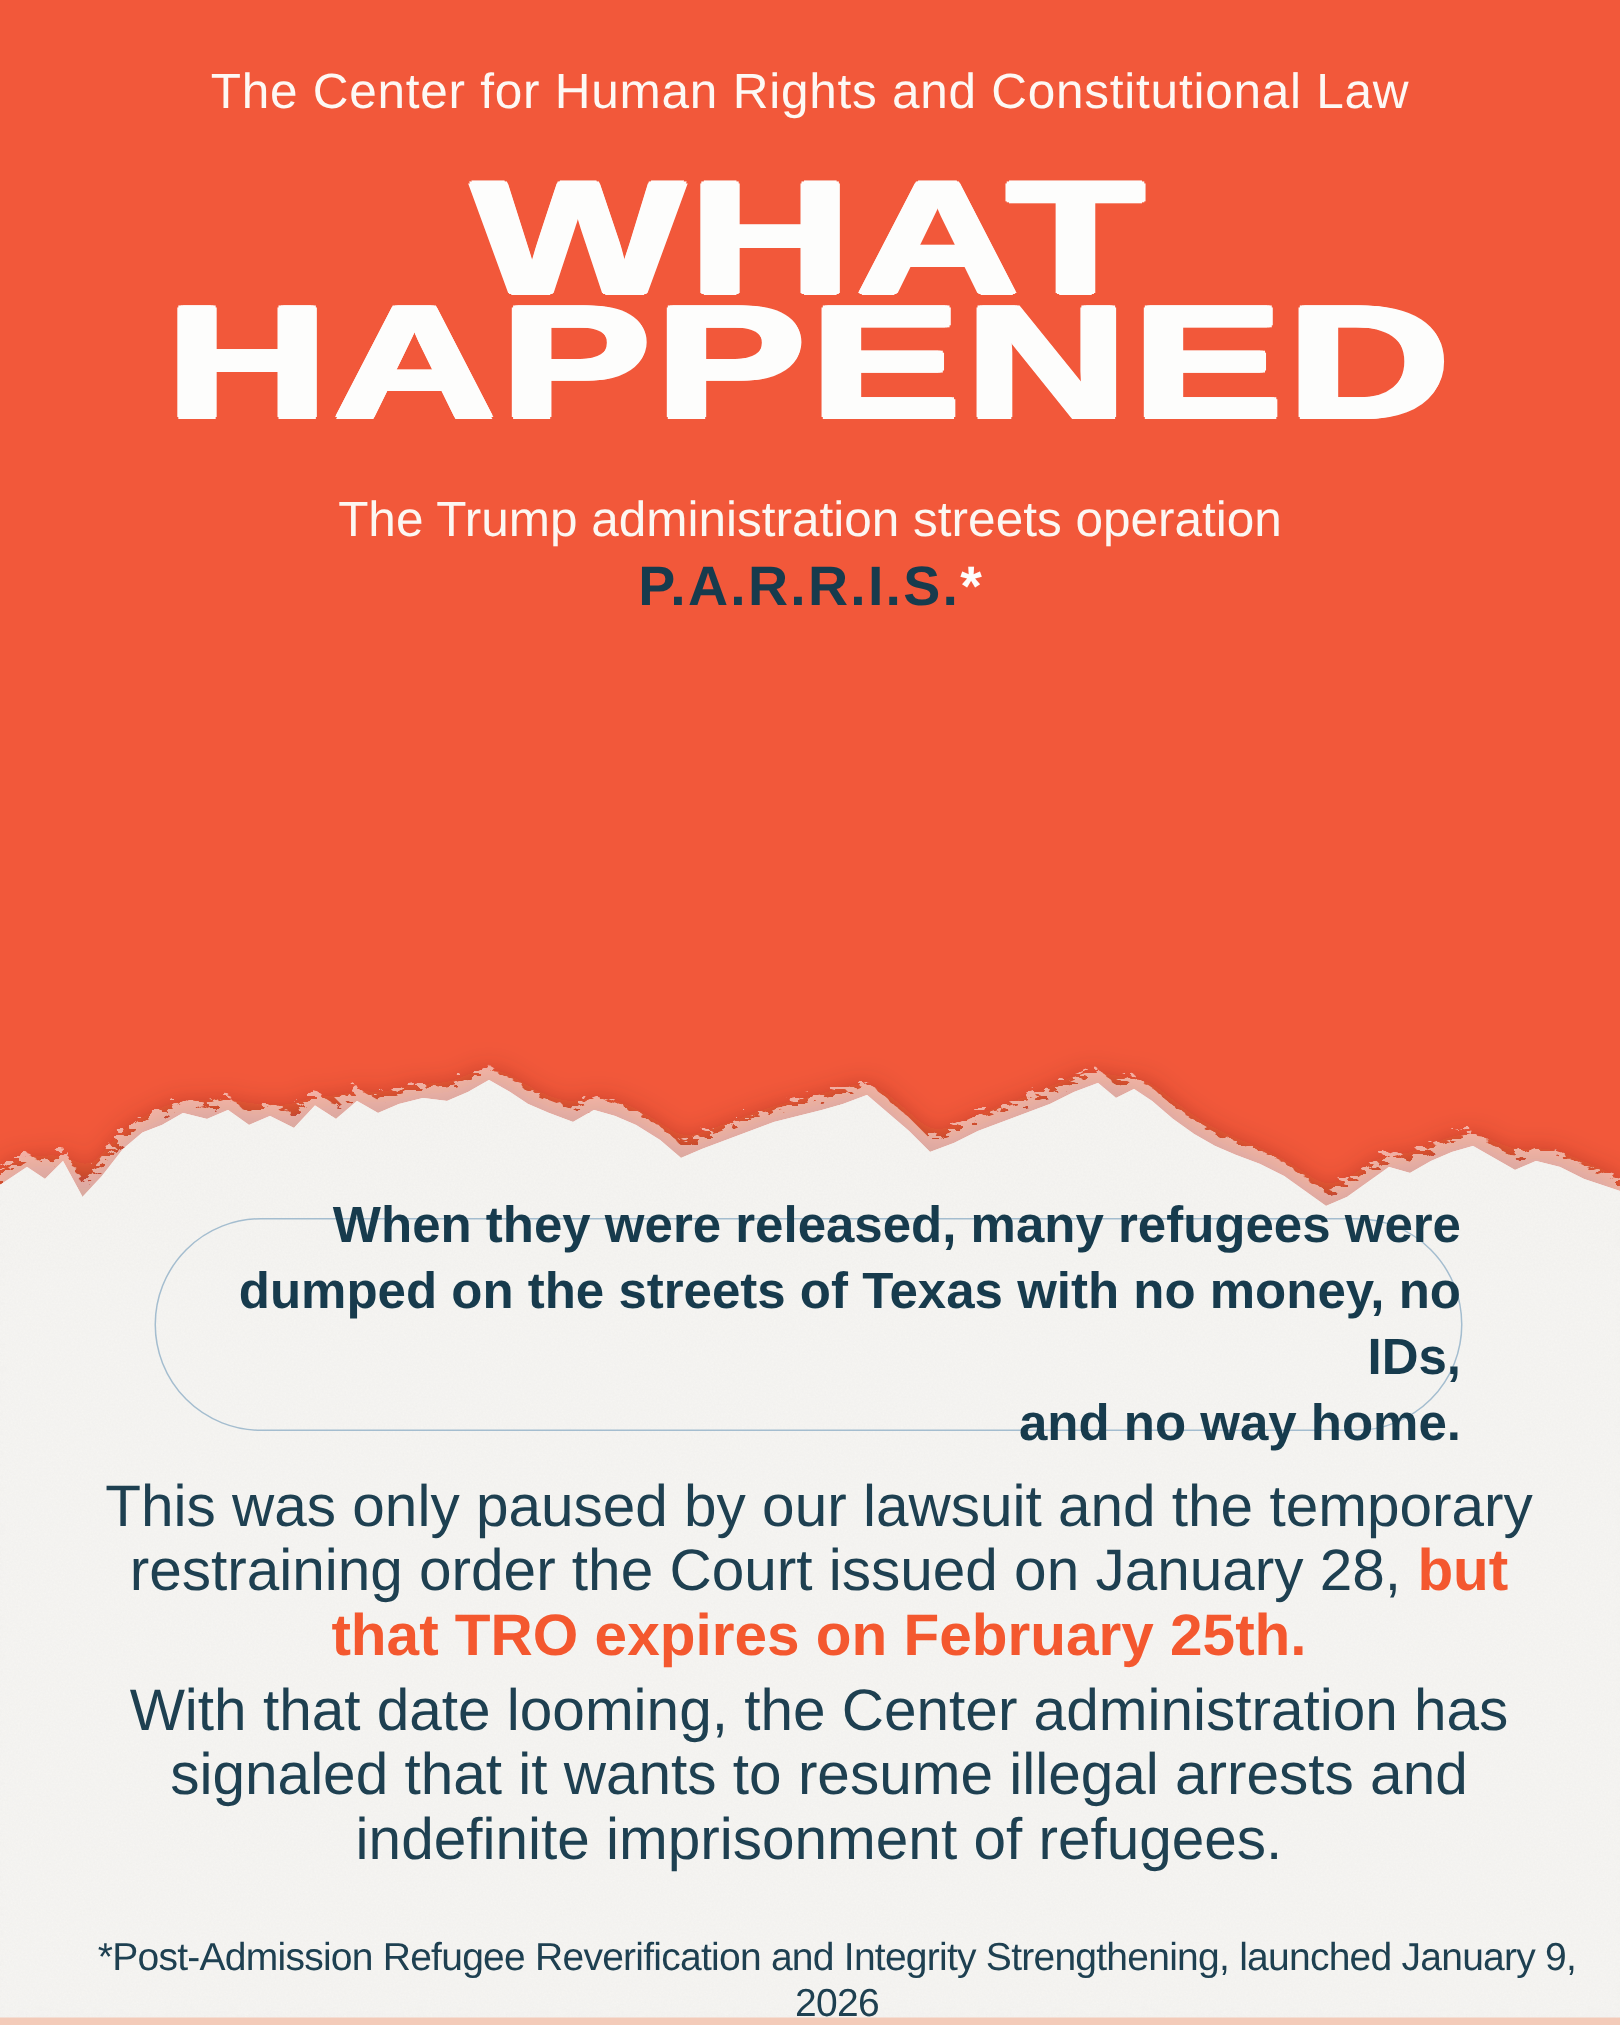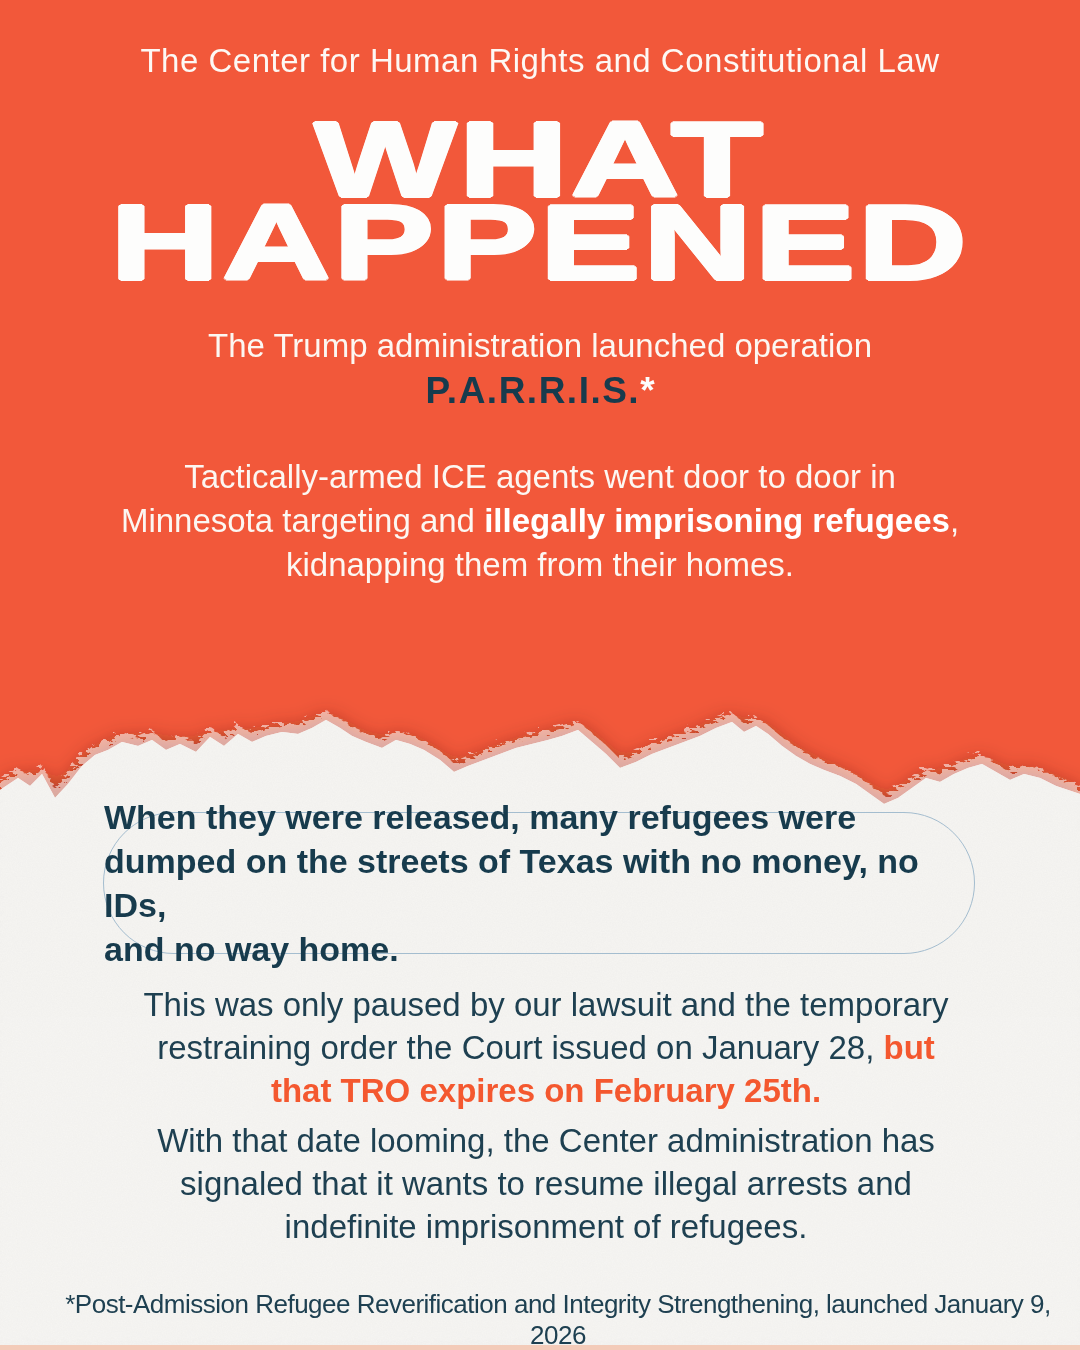--- a/index.html
+++ b/index.html
@@ -50,21 +50,21 @@
 
   
   .para{z-index:3;}
   .para .rline{display:block;}
   .orange-body{color:#FCF7F2;font-size:33px;line-height:44px;font-weight:400;}
   .intro{top:324px;}
   .intro .rline:nth-child(2){font-size:37px;line-height:46px;}
   .p-ice{top:455px;}
   .p-shackled{top:618px;}
 
-  .white-body{color:var(--navy);font-size:33px;line-height:43px;font-weight:400;margin-left:12px;}
+  .white-body{color:var(--navy);font-size:39px;line-height:43px;font-weight:400;margin-left:12px;}
   .p-tro{top:983px;}
   .p-looming{top:1119px;}
 
   span.bold{font-weight:700;color:var(--navy-bold);}
   .orange-body span.bold{color:#FFFFFF;}
   span.navy-bold{color:var(--navy-bold);font-weight:700;letter-spacing:1.5px;}
   span.white-bold{color:#FDFDFC;font-weight:700;}
   span.accent-bold{color:var(--accent);font-weight:700;}
 
   
@@ -84,21 +84,21 @@
     border-radius:72px;
     box-sizing:border-box;
     display:flex;align-items:center;justify-content:center;
     z-index:3;
     background:transparent;
   }
   .callout-text{
     color:var(--navy-bold);
     font-size:34px;line-height:44px;
     font-weight:700;
-    text-align:left;
+    text-align:right;
     width:100%;
   }
   .callout-text .rline{display:block;}
 
   .footnote{
     top:1289px;
     color:var(--navy);
     font-size:26px;
     letter-spacing:-0.5px;
     z-index:3;
@@ -118,29 +118,24 @@
 <div id="canvas">
 
   <div class="abs org-banner">The Center for Human Rights and Constitutional Law</div>
 
   <div class="abs headline">
     <div>WHAT</div>
     <div>HAPPENED</div>
   </div>
 
   <div class="abs para orange-body intro">
-      <span class="rline"><span>The Trump administration launched operation</span></span>
+      <span class="rline"><span>The Trump administration streets operation</span></span>
       <span class="rline"><span class="navy-bold">P.A.R.R.I.S.</span><span class="white-bold">*</span></span>
     </div>
 
-  <div class="abs para orange-body p-ice">
-      <span class="rline"><span>Tactically-armed ICE agents went door to door in</span></span>
-      <span class="rline"><span>Minnesota targeting and </span><span class="bold">illegally imprisoning refugees</span><span>,</span></span>
-      <span class="rline"><span>kidnapping them from their homes.</span></span>
-    </div>
 
   <div class="abs para orange-body p-shackled">
     </div>
 
   <svg class="paper-svg" viewBox="0 0 1080 660" preserveAspectRatio="none" aria-hidden="true">
     <defs>
       <path id="tearpath" d="M0,100 L18,88 L30,96 L42,84 L55,108 L68,94 L82,76 L95,65 L108,60 L122,52 L138,56 L152,50 L166,60 L180,54 L196,62 L210,47 L224,56 L238,44 L252,52 L266,46 L282,42 L298,44 L312,38 L326,30 L340,38 L352,46 L366,52 L382,58 L396,50 L410,54 L424,60 L440,70 L454,82 L468,76 L484,70 L500,64 L516,58 L532,54 L548,50 L562,46 L578,40 L592,52 L606,64 L620,78 L636,72 L652,64 L668,58 L684,52 L700,46 L716,38 L732,32 L744,42 L756,36 L768,44 L782,56 L796,66 L810,74 L824,80 L840,86 L856,94 L870,104 L884,114 L898,108 L912,98 L926,88 L940,92 L954,84 L968,78 L982,74 L996,82 L1010,90 L1024,84 L1040,88 L1056,96 L1068,100 L1080,104 L1080,660 L0,660 Z"></path>
       <clipPath id="paperclip">
           <use href="#tearpath"></use>
         </clipPath>

